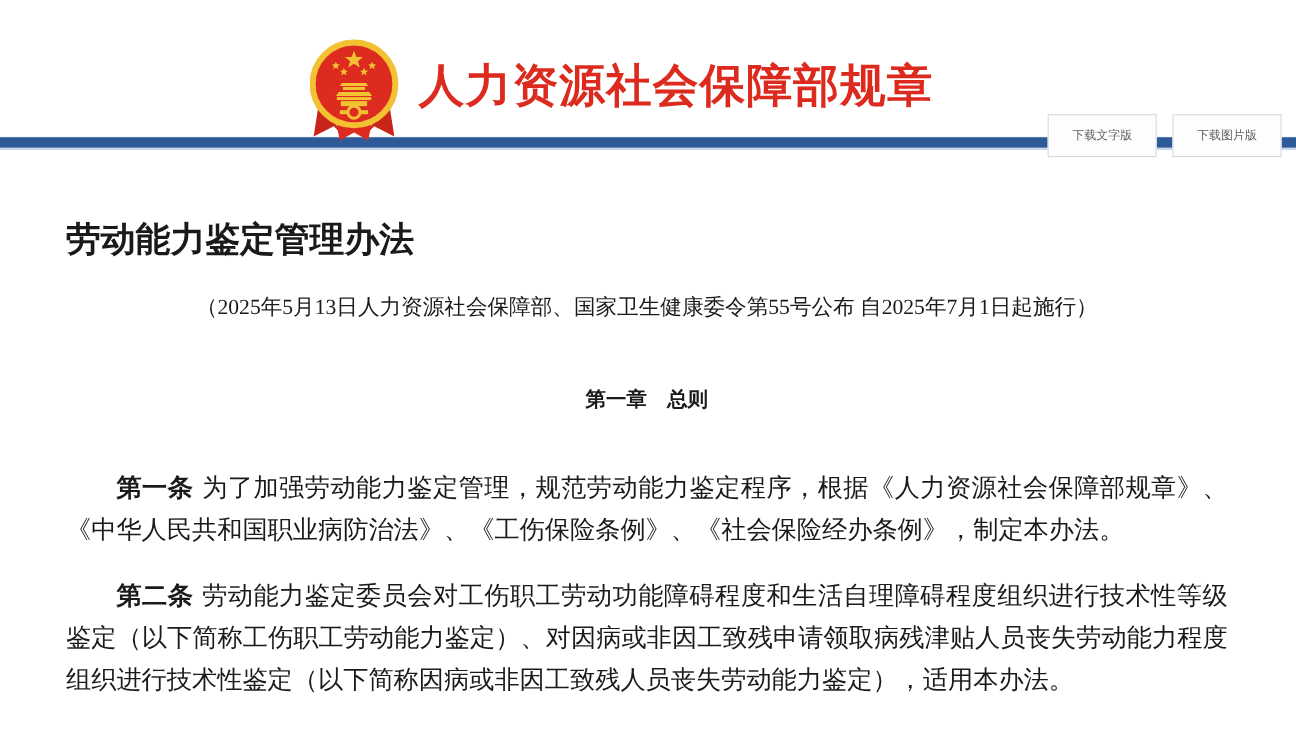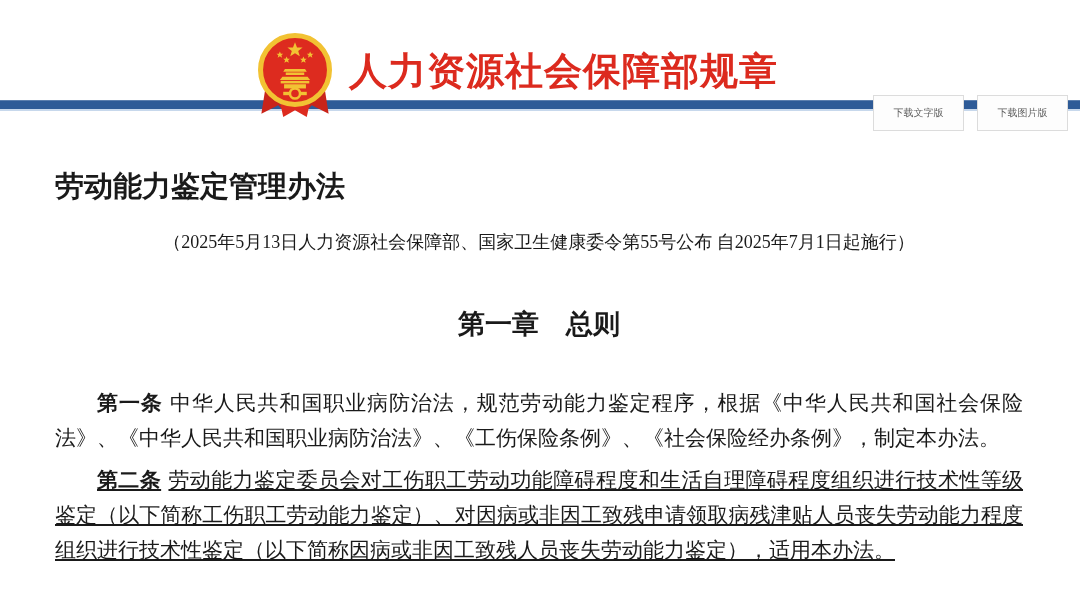--- a/index.html
+++ b/index.html
@@ -12,21 +12,21 @@
     position: relative;
     width: 1080px;
     height: 610px;
     background: #ffffff;
     overflow: hidden;
   }
 
   
   .header {
     position: relative;
-    height: 100px;
+    height: 114px;
     background: #ffffff;
   }
   .emblem {
     position: absolute;
     left: 258px;
     top: 30px;
     width: 74px;
     height: 90px;
   }
   .agency-title {
@@ -84,37 +84,36 @@
   }
   .promulgation {
     margin: 29px 0 0 0;
     text-align: center;
     font-size: 18px;
     line-height: 1.2;
   }
   .chapter-heading {
     margin: 57px 0 0 0;
     text-align: center;
-    font-size: 27px;
+    font-size: 17px;
     font-weight: bold;
     line-height: 1.1;
   }
   .doc-body {
     margin-top: 46px;
   }
   .doc-body p {
     margin: 0;
     font-size: 21px;
     line-height: 35px;
     text-align: justify;
     text-indent: 2em;
   }
   .doc-body p + p {
-    margin-top: 7px;
-    text-decoration: underline;
+    margin-top: 20px;
   }
   .article-label {
     font-weight: bold;
     margin-right: 0.35em;
   }
 </style>
 </head>
 <body>
 
 <div class="page">
@@ -162,18 +161,18 @@
 
   <div class="doc">
 
     <h1 class="doc-title">劳动能力鉴定管理办法</h1>
 
     <div class="promulgation">（2025年5月13日人力资源社会保障部、国家卫生健康委令第55号公布 自2025年7月1日起施行）</div>
 
     <h2 class="chapter-heading">第一章　总则</h2>
 
     <div class="doc-body">
-      <p><span class="article-label">第一条</span><span>中华人民共和国职业病防治法，规范劳动能力鉴定程序，根据《中华人民共和国社会保险法》、《中华人民共和国职业病防治法》、《工伤保险条例》、《社会保险经办条例》，制定本办法。</span></p>
+      <p><span class="article-label">第一条</span><span>为了加强劳动能力鉴定管理，规范劳动能力鉴定程序，根据《人力资源社会保障部规章》、《中华人民共和国职业病防治法》、《工伤保险条例》、《社会保险经办条例》，制定本办法。</span></p>
       <p><span class="article-label">第二条</span><span>劳动能力鉴定委员会对工伤职工劳动功能障碍程度和生活自理障碍程度组织进行技术性等级鉴定（以下简称工伤职工劳动能力鉴定）、对因病或非因工致残申请领取病残津贴人员丧失劳动能力程度组织进行技术性鉴定（以下简称因病或非因工致残人员丧失劳动能力鉴定），适用本办法。</span></p>
     </div>
 
   </div>
 </div>
 
 </body></html>

